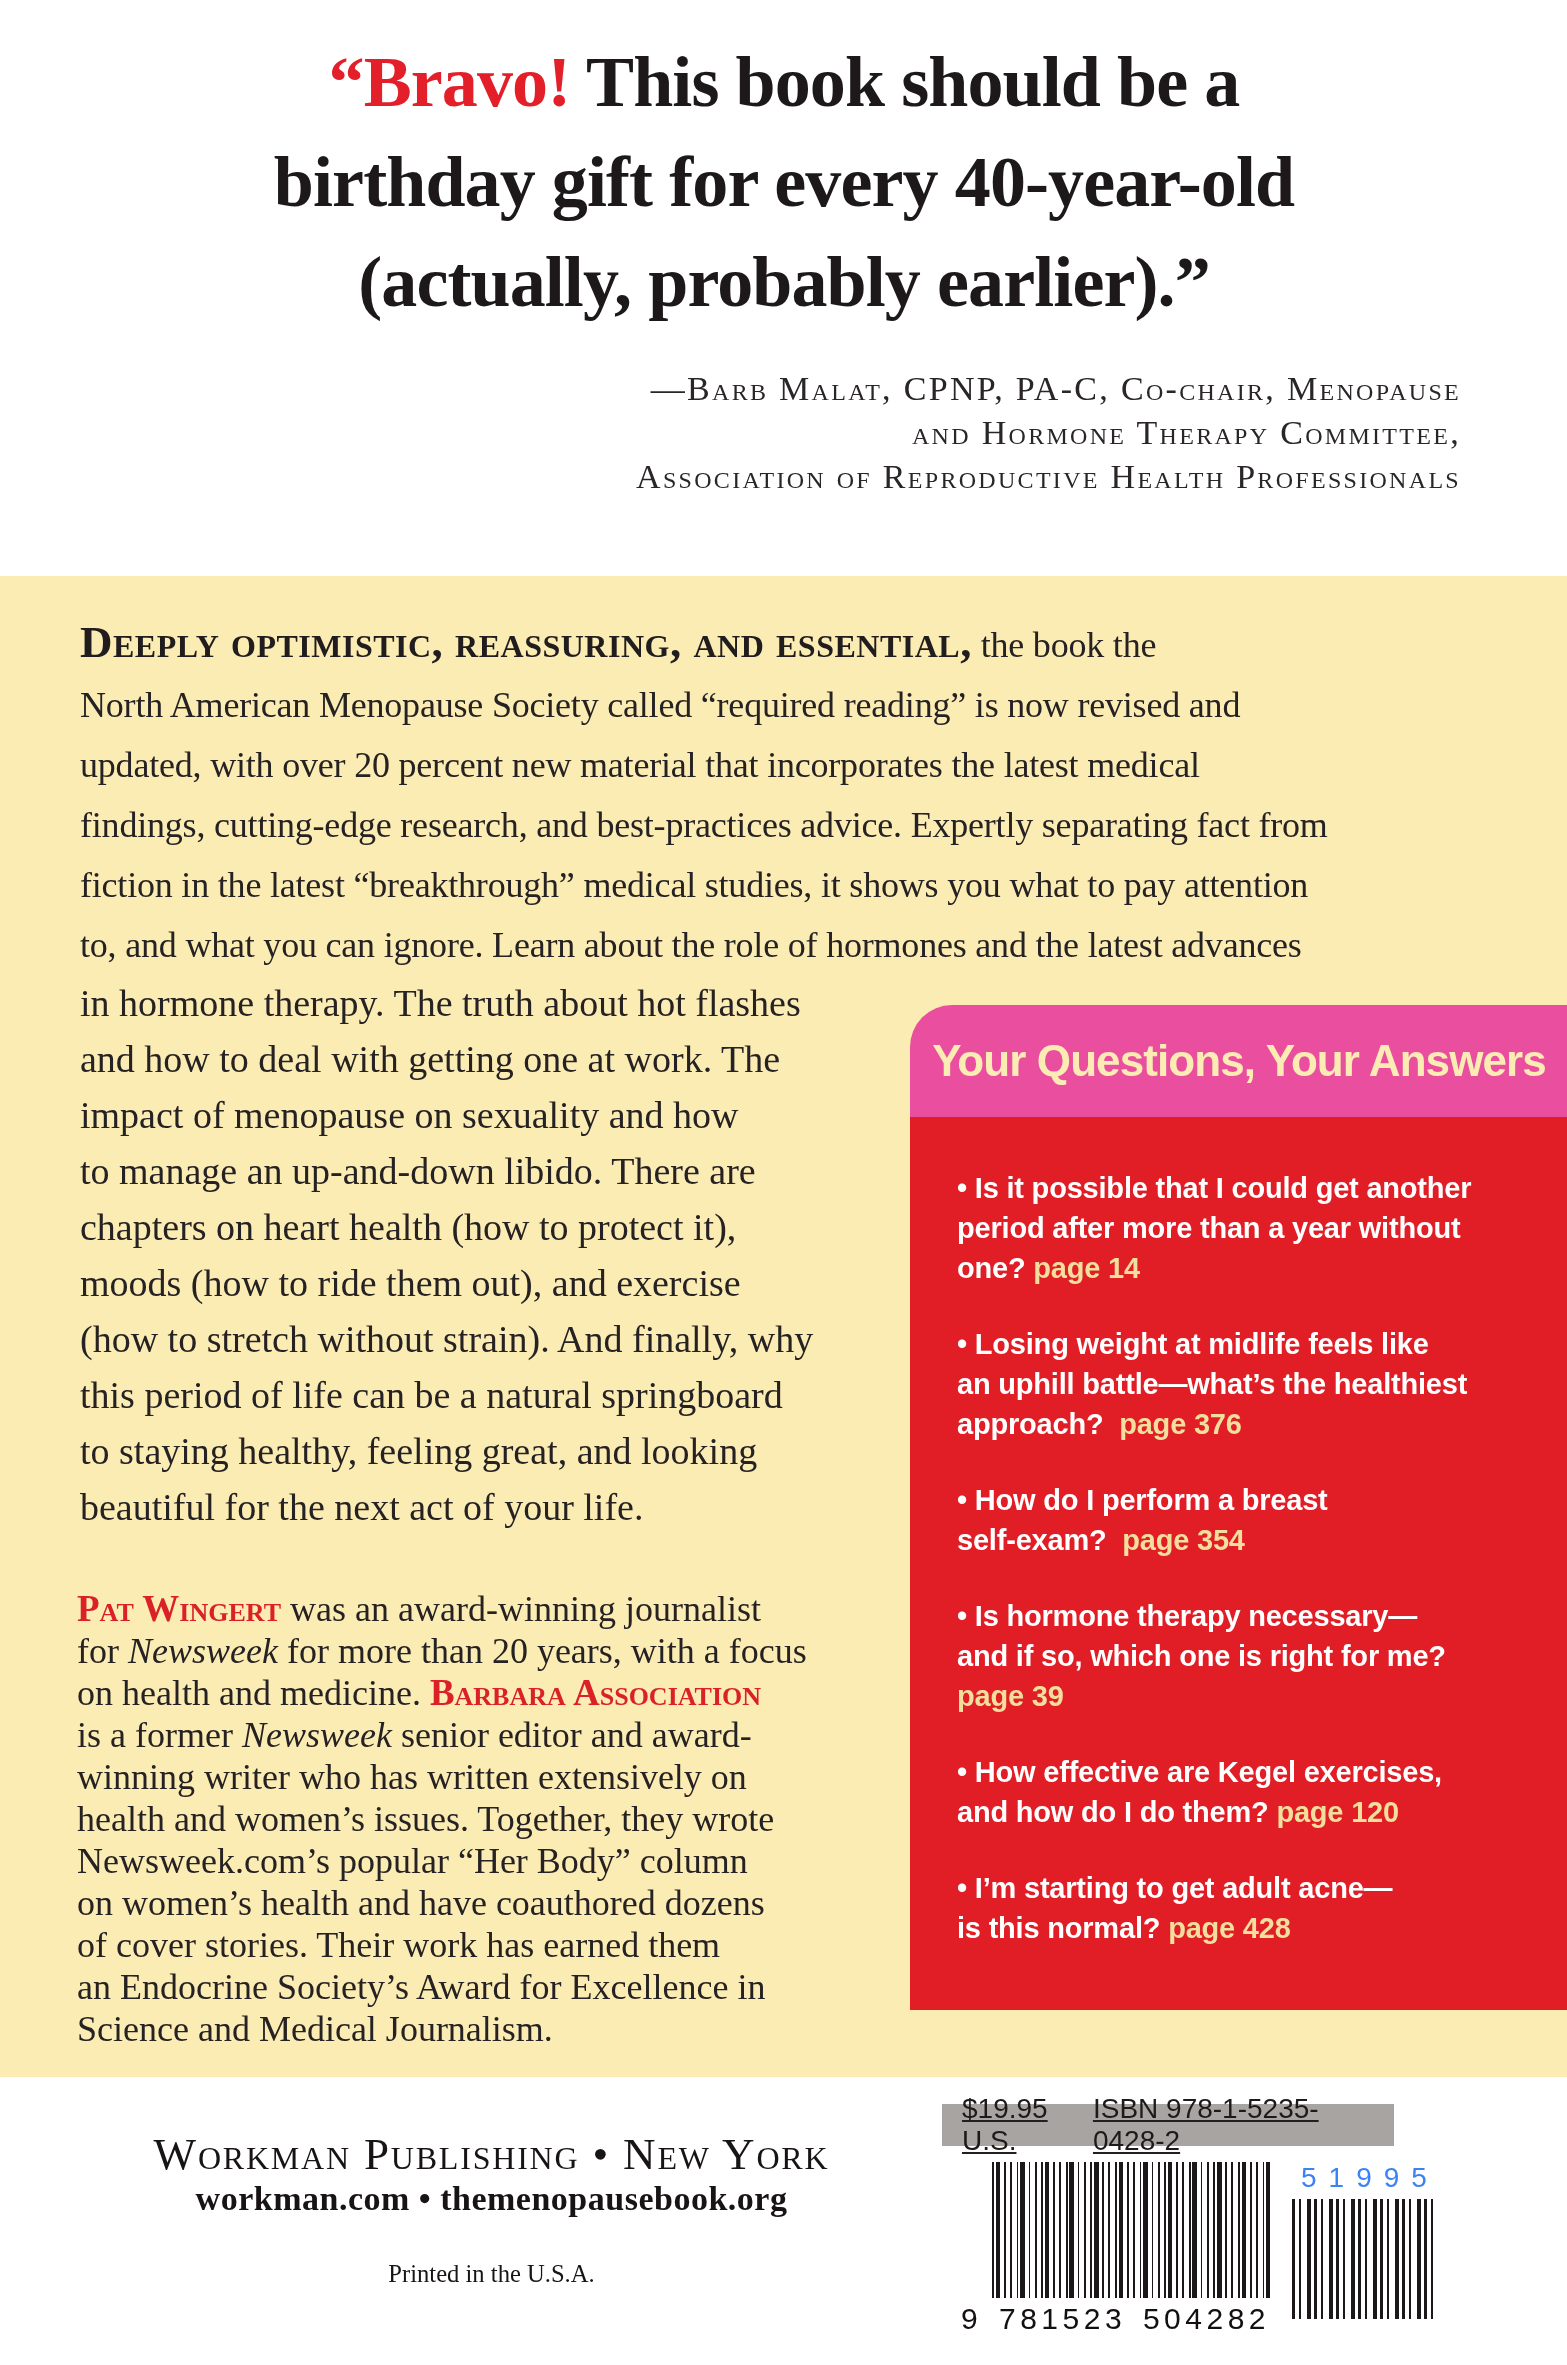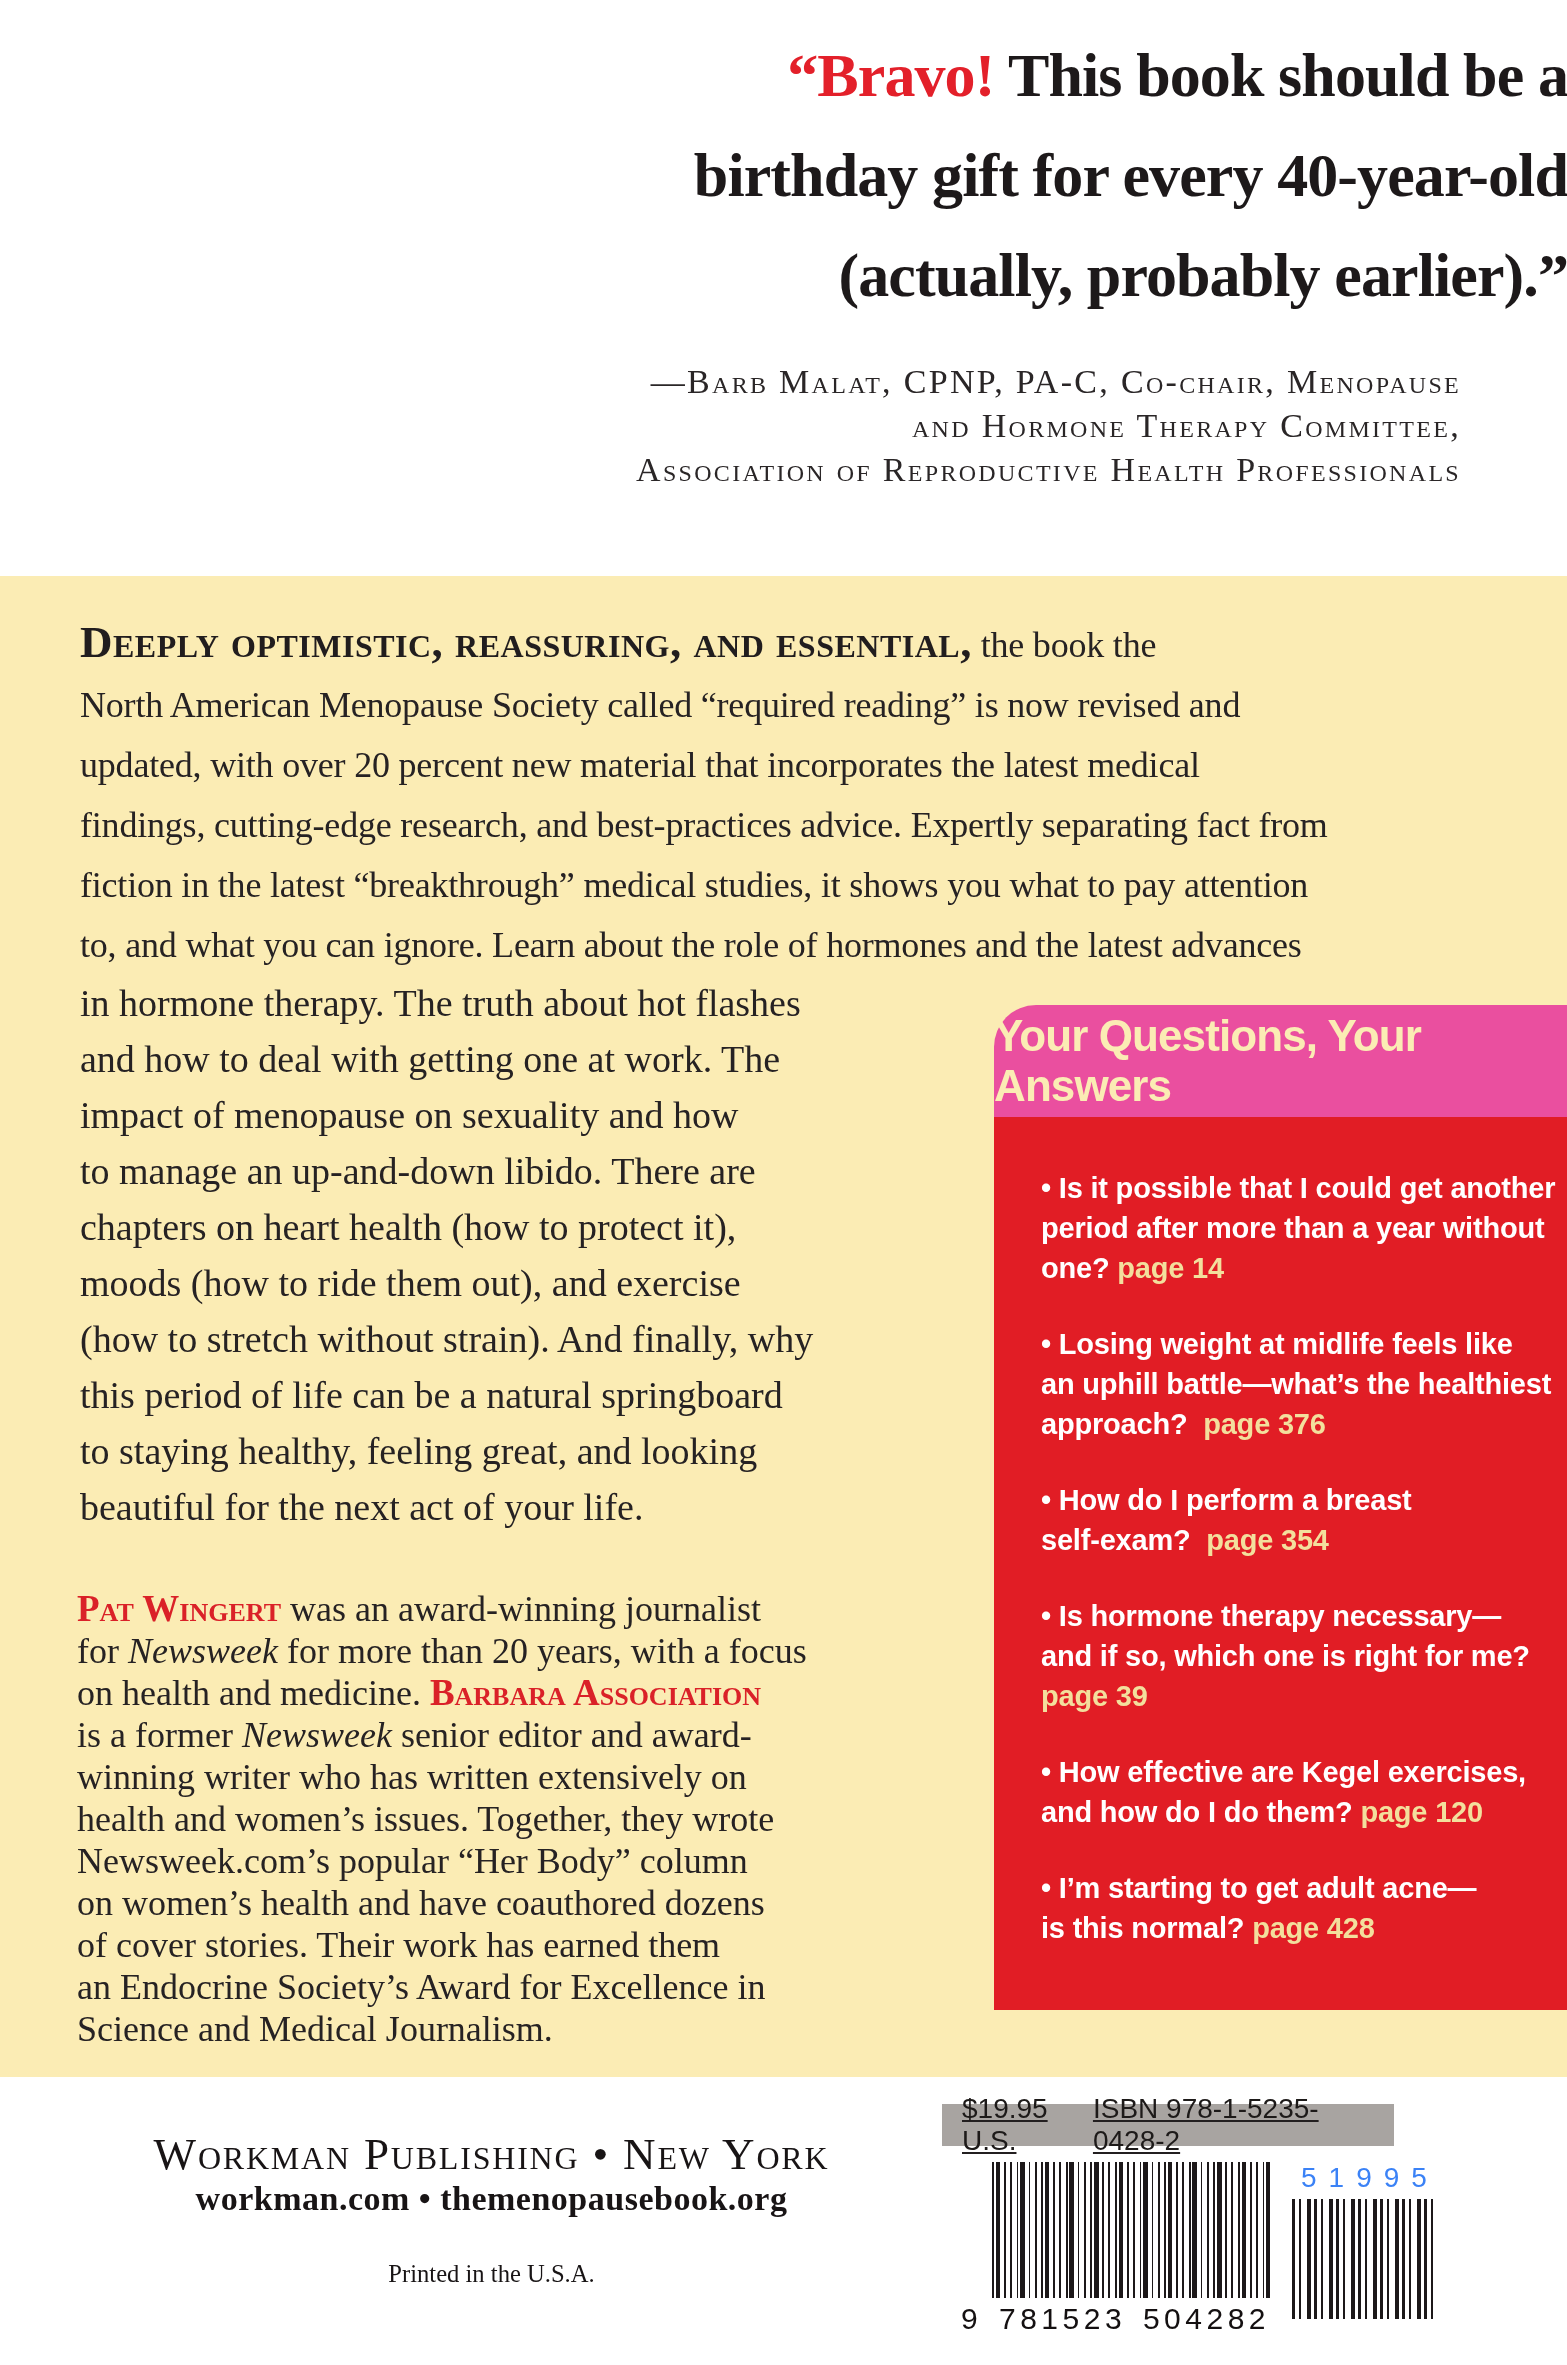--- a/index.html
+++ b/index.html
@@ -10,24 +10,24 @@
     height: 2366px;
     background: #ffffff;
     overflow: hidden;
     font-family: "Liberation Serif", serif;
     color: #231f20;
   }
 
   
   .quote-sec { position: absolute; top: 0; left: 0; width: 1568px; height: 576px; background: #ffffff; }
   .quote {
-    margin-top: 25px;
-    text-align: right;
+    margin-top: 32px;
+    text-align: center;
     font-weight: 700;
-    font-size: 62px;
+    font-size: 72px;
     line-height: 100px;
     letter-spacing: -0.9px;
     white-space: pre;
     color: #1d191a;
   }
   .q-hl { color: #e3202a; }
   .attrib {
     margin-top: 35px;
     text-align: right;
     padding-right: 107px;
@@ -54,21 +54,21 @@
   }
   .bio {
     position: absolute; top: 1012px; left: 77px; width: 873px;
     font-size: 36px; line-height: 42px;
     white-space: pre; color: #262223;
   }
   .bio-name { color: #da2128; font-variant: small-caps; font-weight: 700; font-size: 37px; }
   .ital { font-style: italic; }
 
   
-  .qa { position: absolute; top: 429px; right: 0; width: 574px; height: 1005px; }
+  .qa { position: absolute; top: 429px; right: 0; width: 658px; height: 1005px; }
   .qa-head {
     height: 112px;
     background: #ea4f9f;
     border-radius: 42px 0 0 0;
     display: flex; align-items: center; justify-content: center;
     font-family: "Liberation Sans", sans-serif;
     font-weight: 700; font-size: 44px; letter-spacing: -0.9px;
     color: #fbecb4;
   }
   .qa-body {

